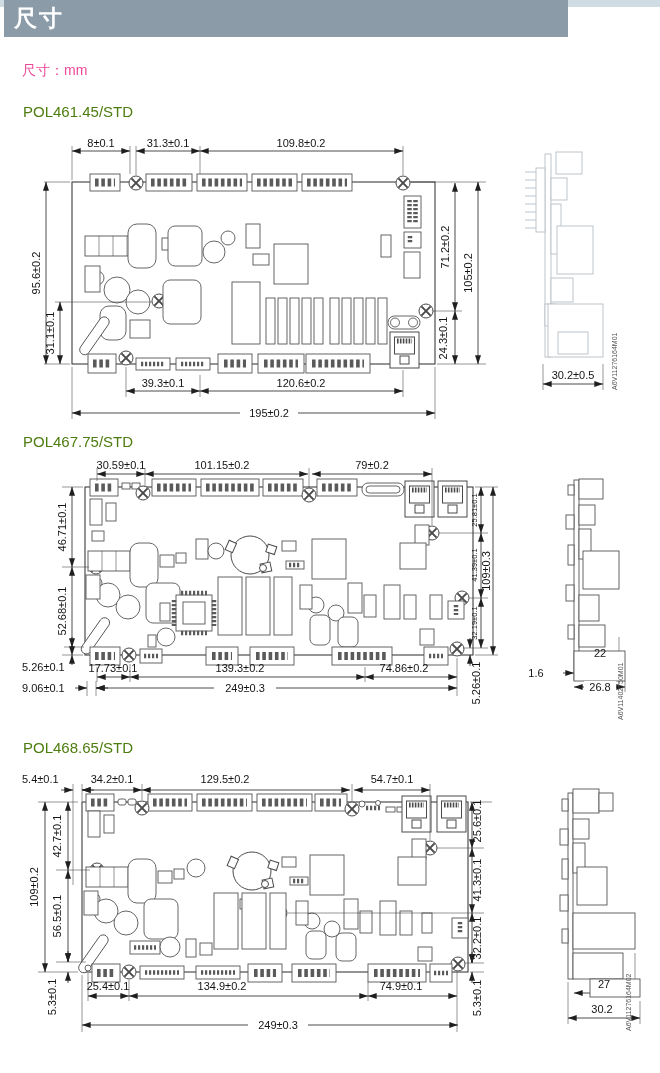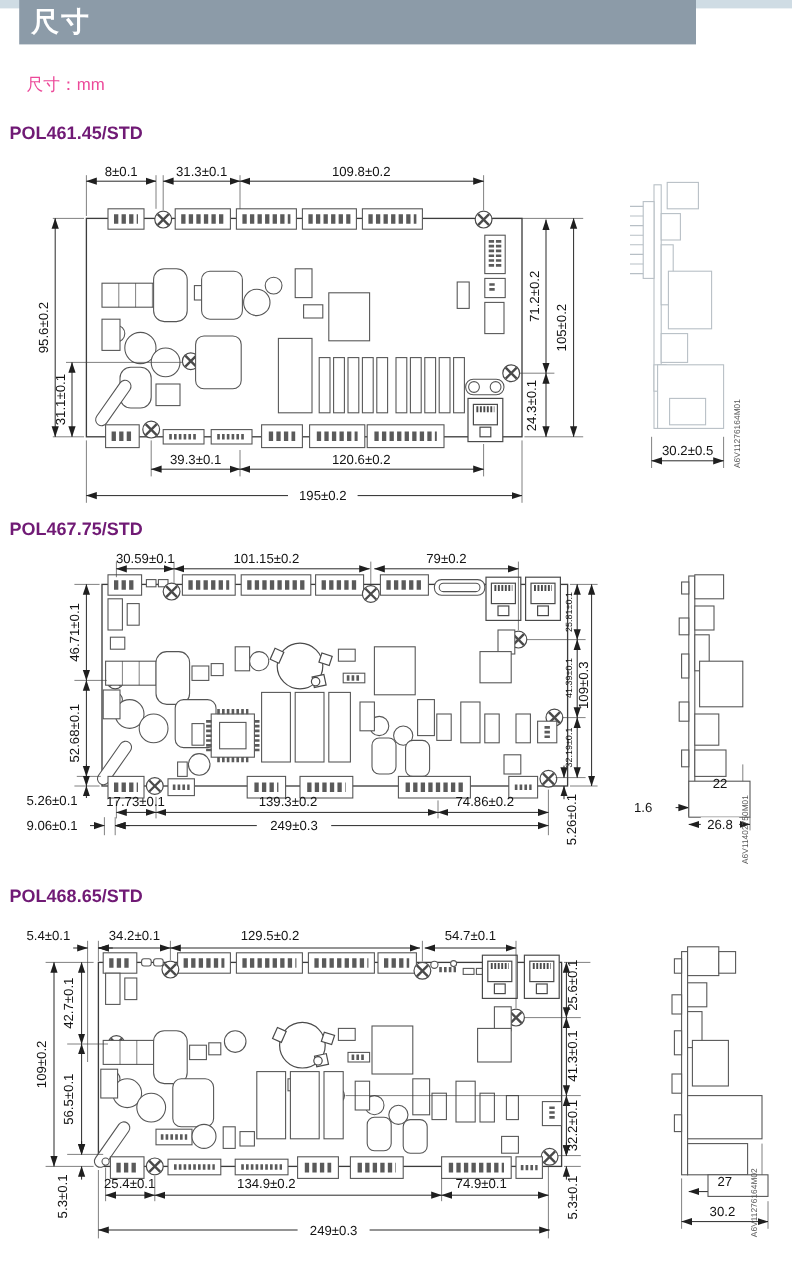--- a/index.html
+++ b/index.html
@@ -1,23 +1,23 @@
 <!DOCTYPE html>
 <html><head>
 <meta charset="utf-8">
 <style>
   html,body{margin:0;padding:0}
   body{width:660px;height:1073px;background:#fff;position:relative;overflow:hidden;
        font-family:"Liberation Sans",sans-serif}
   .strip{position:absolute;left:0;top:0;width:660px;height:7px;background:#cfdce4}
-  .bar{position:absolute;left:16px;top:7;width:564px;height:37px;background:#8c9ba8;color:#fff;
+  .bar{position:absolute;left:4px;top:7;width:564px;height:37px;background:#8c9ba8;color:#fff;
        font-size:23px;font-weight:bold;line-height:37px;padding-left:10px;box-sizing:border-box;
        letter-spacing:2px}
   .unit{position:absolute;left:22px;top:62px;font-size:14px;color:#ec4899}
-  .btitle{position:absolute;left:8px;font-size:15px;font-weight:bold;color:#701a75}
+  .btitle{position:absolute;left:23px;font-size:15px;font-weight:normal;color:#4d7c0f}
   #t1{top:103px}#t2{top:433px}#t3{top:739px}
   svg{position:absolute;left:0}
   #s1{top:132px}#s2{top:455px}#s3{top:763px}
   .o{fill:none;stroke:#3c3c3c;stroke-width:1.1}
   .c{fill:#fff;stroke:#555;stroke-width:0.9}
   .p{fill:none;stroke:#5a5a5a;stroke-width:8;stroke-dasharray:3.6 2.7}
   .q{fill:none;stroke:#5a5a5a;stroke-width:4.5;stroke-dasharray:2.2 1.8}
   .d{fill:none;stroke:#1f1f1f;stroke-width:0.8;marker-start:url(#ar);marker-end:url(#ar)}
   .a{fill:none;stroke:#1f1f1f;stroke-width:0.8;marker-end:url(#ar)}
   .e{fill:none;stroke:#3f3f3f;stroke-width:0.55}

